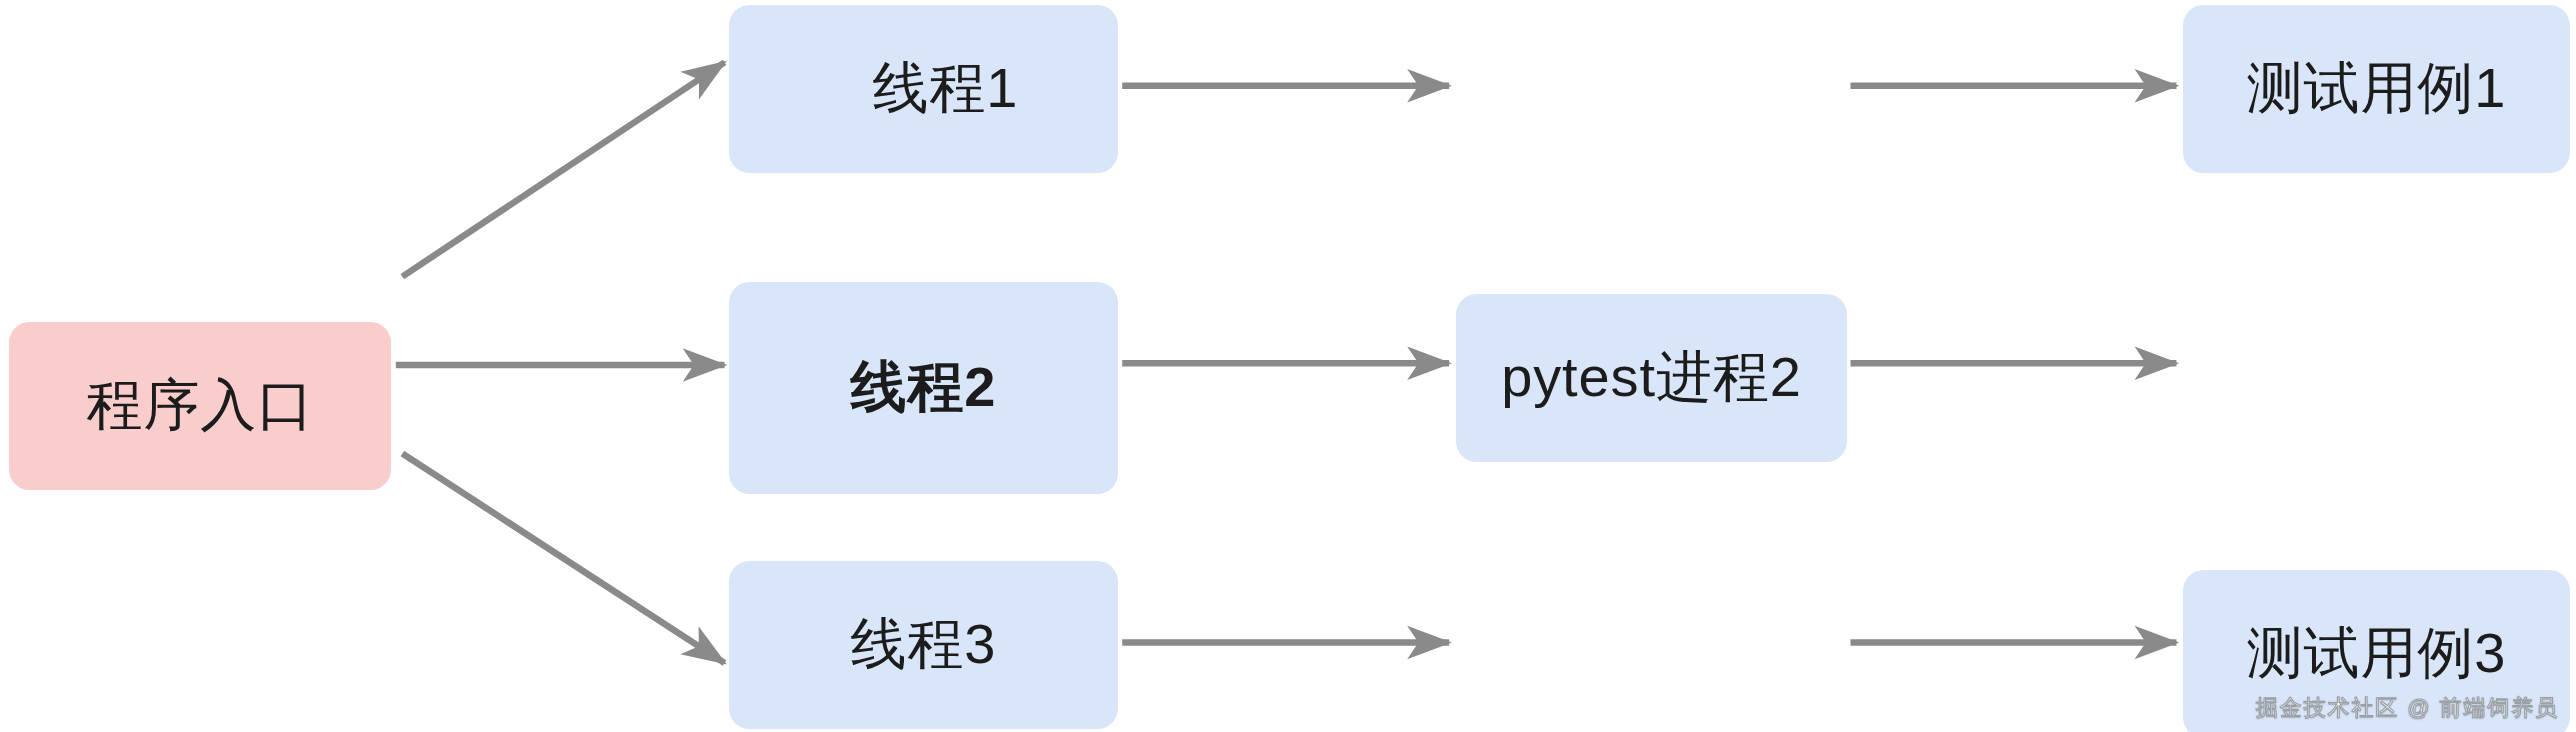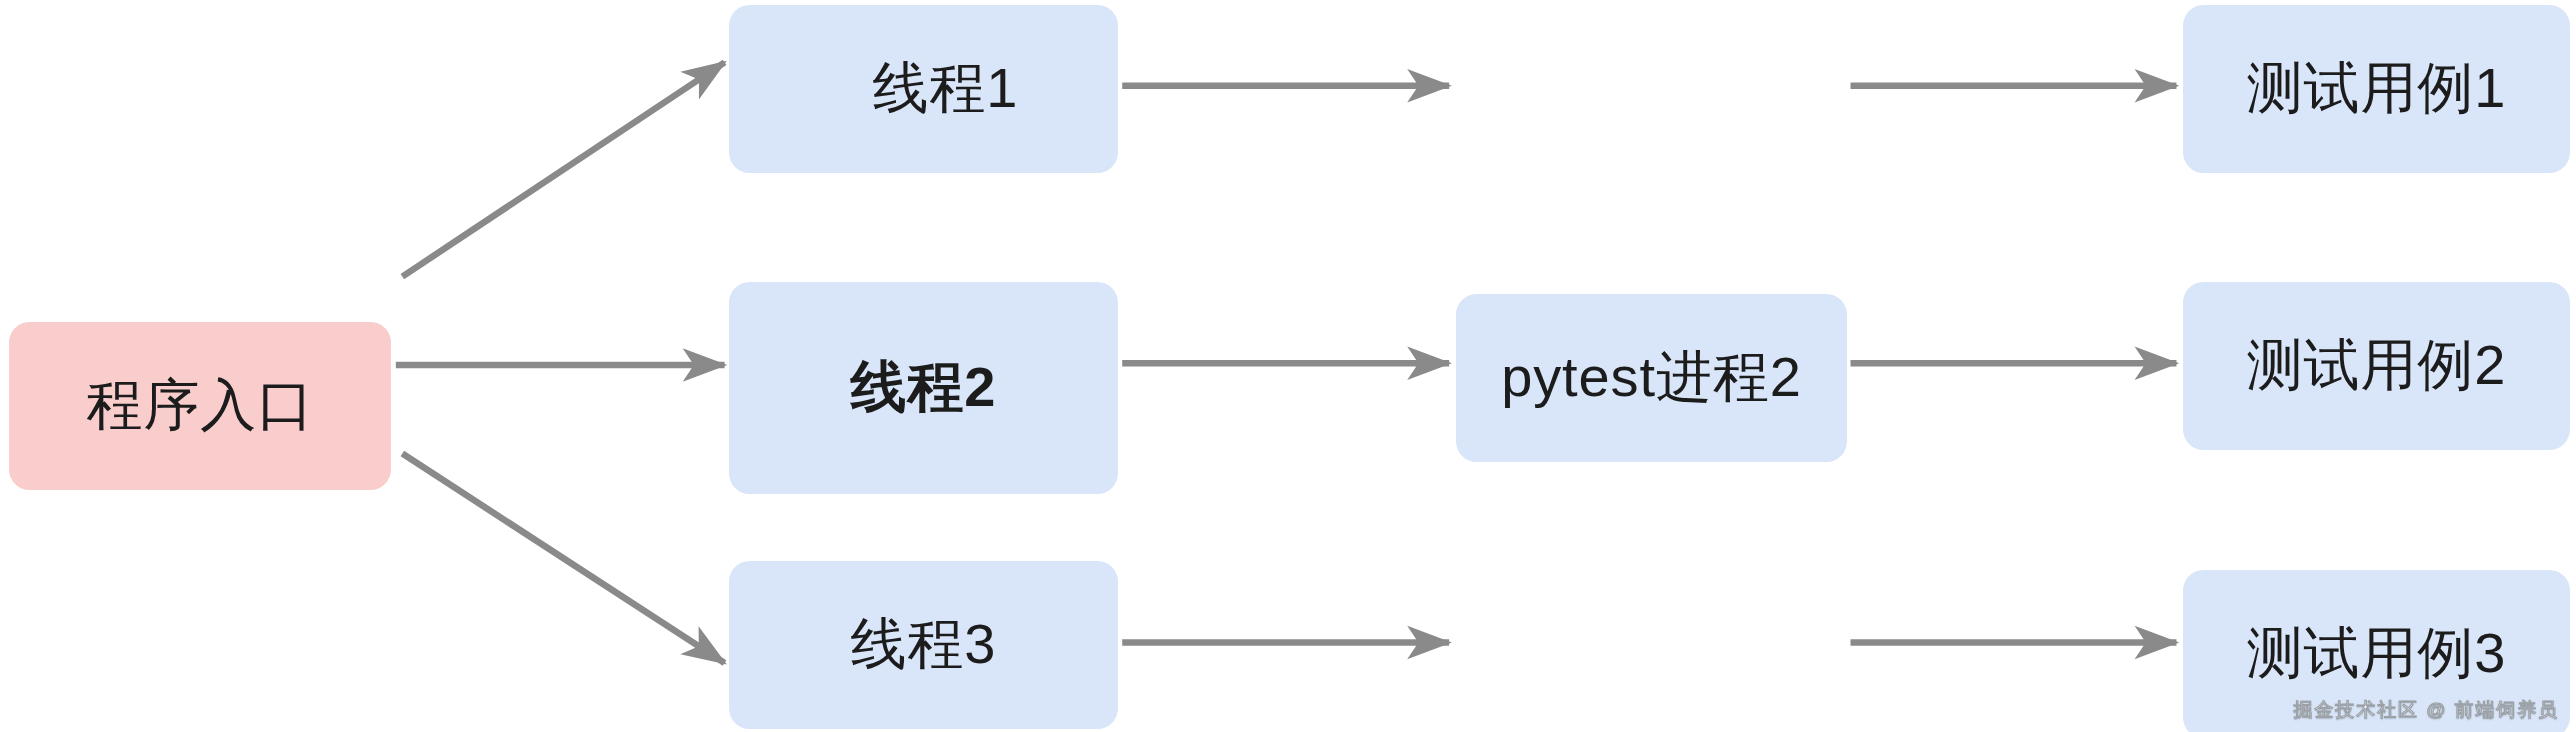--- a/index.html
+++ b/index.html
@@ -34,21 +34,21 @@
     background: var(--node-fill);
     color: var(--text);
     font-size: 56px;
     white-space: nowrap;
     letter-spacing: 0.9px;
   }
   .node.entry { background: var(--entry-fill); margin-top: 40px; }
   .watermark {
     position: absolute;
     right: 17px; bottom: 9.3px;
-    font-size: 19px;
+    font-size: 22px;
     letter-spacing: 1.9px;
     color: var(--wm-text);
     -webkit-text-stroke: 1.1px var(--wm-outline);
     text-shadow: 0 0.9px 1.9px rgba(90, 95, 100, 0.55), 0 0 0.9px rgba(120,125,130,0.8);
     z-index: 5;
   }
 </style>
 </head>
 <body style="background: rgb(255, 255, 255);">
 
@@ -73,19 +73,18 @@
 
   <div class="node entry" style="left:9.3px; top:282px; width:382px; height:168px;">程序入口</div>
 
   <div class="node" style="left:729px; top:4.7px; width:389px; height:168px;padding-left:44px;">线程1</div>
   <div class="node" style="left:729px; top:282px; width:389px; height:212px;font-weight:bold;">线程2</div>
   <div class="node" style="left:729px; top:561px; width:389px; height:168px;">线程3</div>
 
   <div class="node" style="left:1456px; top:282px; width:391px; height:168px;margin-top:12px;">pytest进程2</div>
 
   <div class="node" style="left:2183px; top:4.7px; width:387px; height:168px;">测试用例1</div>
-  <div class="node" style="left:2183px; top:282px; width:387px; height:168px;">测试用例2</div>
   <div class="node" style="left:2183px; top:561px; width:387px; height:168px;margin-top:9px;">测试用例3</div>
 
   <div class="watermark">掘金技术社区 @ 前端饲养员</div>
 
 </div>
 
 
 </body></html>

